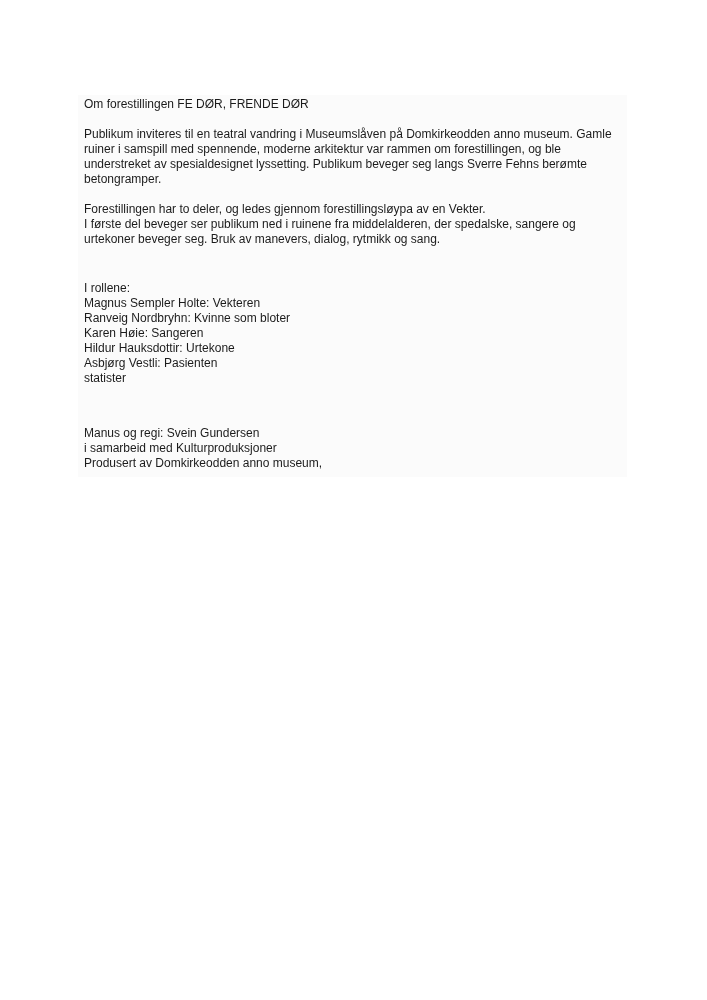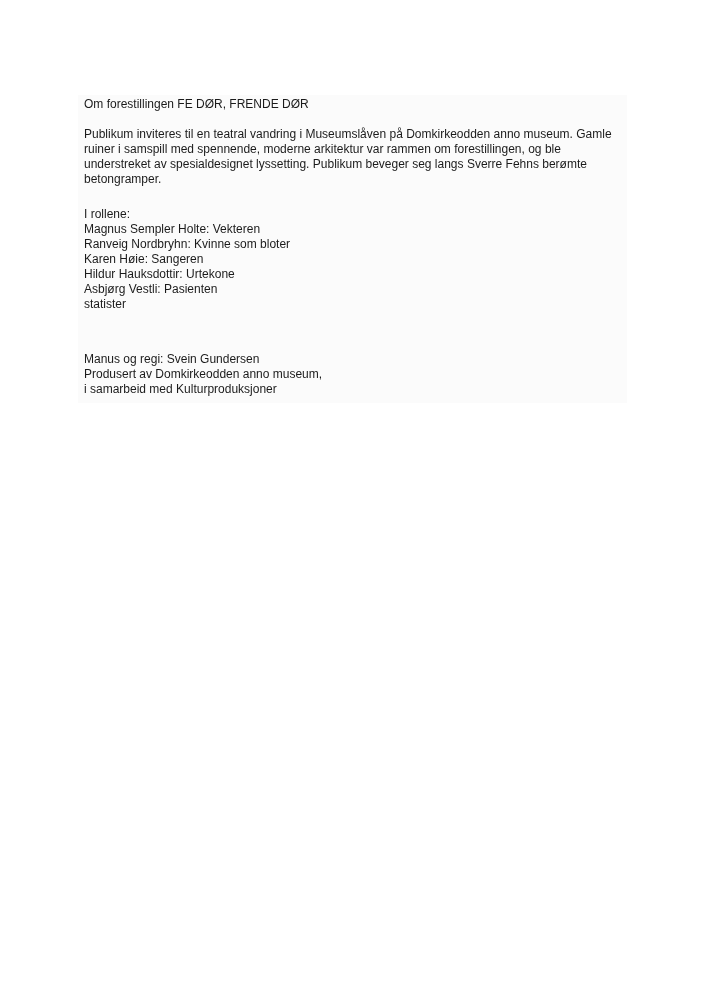--- a/index.html
+++ b/index.html
@@ -28,53 +28,55 @@
     line-height: 15px;
   }
   .content p {
     margin: 0 0 15px 0;
     white-space: pre-line;
   }
   .title {
     font-weight: normal;
   }
   .cast-section {
-    margin-top: 20px;
+    margin-top: 34px;
   }
   .cast-section p,
   .credits-section p {
     margin: 0;
   }
   .credits-section {
     margin-top: 40px;
   }
 </style>
 </head>
 <body>
 
 <div class="page">
   <div class="content">
 
     <p class="title">Om forestillingen FE DØR, FRENDE DØR</p>
 
     <p>Publikum inviteres til en teatral vandring i Museumslåven på Domkirkeodden anno museum. Gamle ruiner i samspill med spennende, moderne arkitektur var rammen om forestillingen, og ble understreket av spesialdesignet lyssetting. Publikum beveger seg langs Sverre Fehns berømte betongramper.</p>
 
+    <p>Forestillingen har to deler, og ledes gjennom forestillingsløypa av en Vekter.
+I første del beveger ser publikum ned i ruinene fra middelalderen, der spedalske, sangere og urtekoner beveger seg. Bruk av manevers, dialog, rytmikk og sang.</p>
 
 
 
     <div class="cast-section">
       <p>I rollene:</p>
       <p>Magnus Sempler Holte: Vekteren</p>
       <p>Ranveig Nordbryhn: Kvinne som bloter</p>
       <p>Karen Høie: Sangeren</p>
       <p>Hildur Hauksdottir: Urtekone</p>
       <p>Asbjørg Vestli: Pasienten</p>
       <p>statister</p>
     </div>
 
     <div class="credits-section">
       <p>Manus og regi: Svein Gundersen</p>
+      <p>i samarbeid med Kulturproduksjoner</p>
       <p>Produsert av Domkirkeodden anno museum,</p>
-      <p>i samarbeid med Kulturproduksjoner</p>
     </div>
 
   </div>
 </div>
 
 </body></html>

